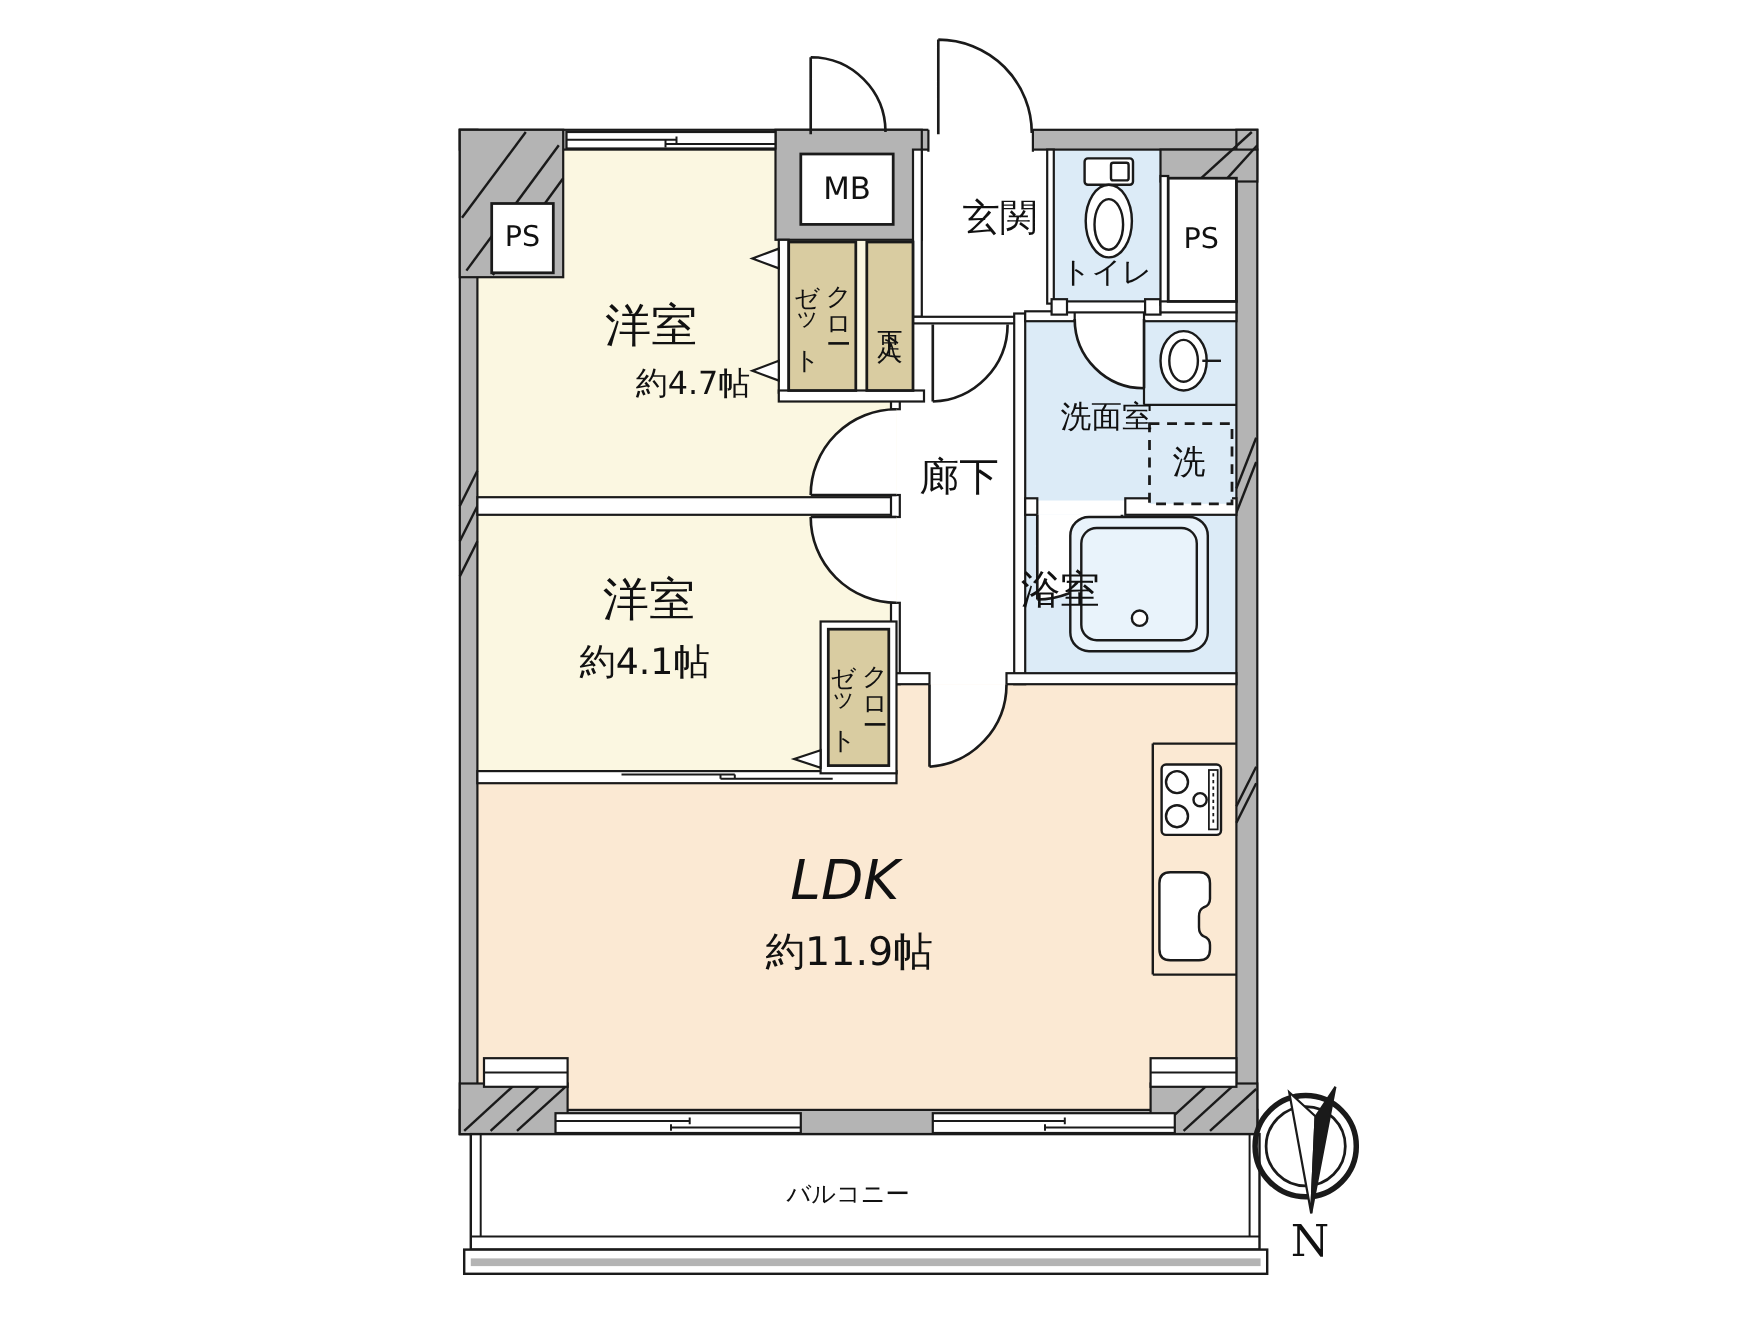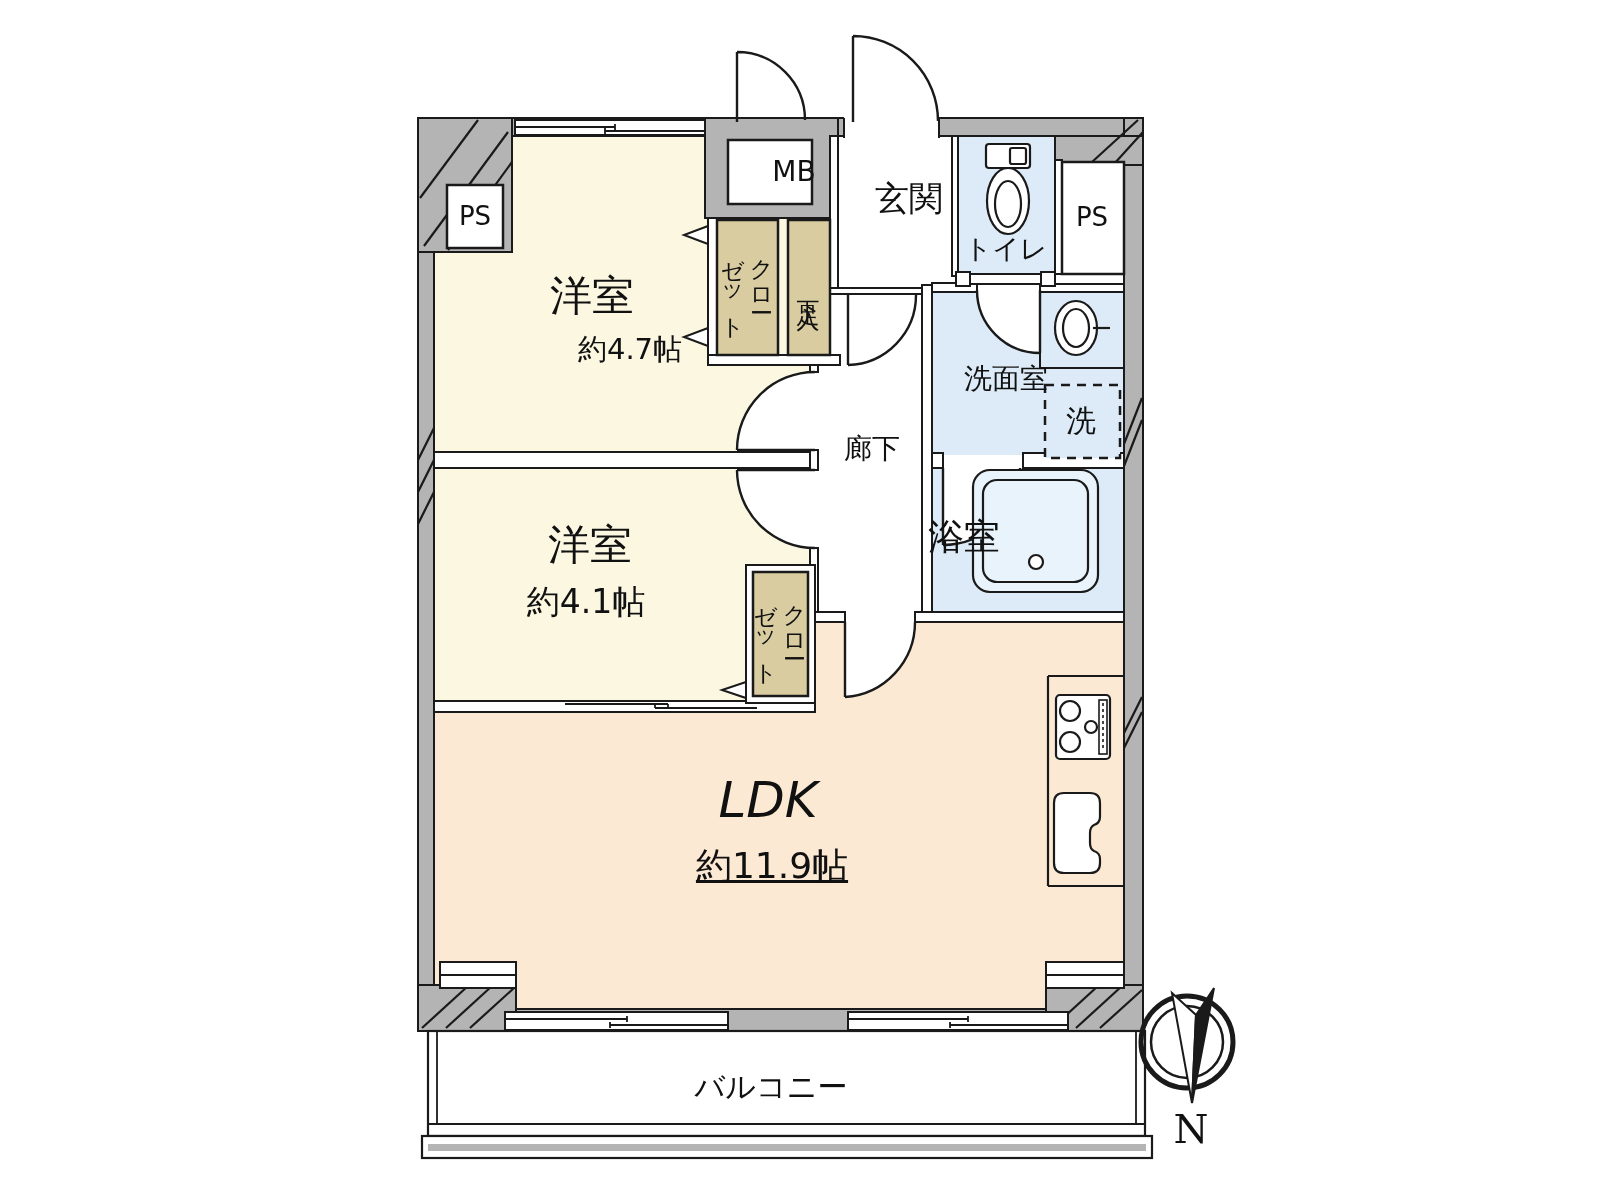--- a/index.html
+++ b/index.html
@@ -225,30 +225,30 @@
   </g>
 </svg>
 
 <div class="lbl" style="left:592px;top:296px;font-size:42px;">洋室</div>
 <div class="lbl" style="left:588px;top:349px;font-size:29px;margin-left:42px;">約4.7帖</div>
 
 <div class="lbl" style="left:590px;top:545px;font-size:42px;">洋室</div>
 <div class="lbl" style="left:586px;top:601px;font-size:33px;text-align:center;">約4.1帖</div>
 
 <div class="lbl" style="left:768px;top:800px;font-size:50px;font-style:italic;">LDK</div>
-<div class="lbl" style="left:772px;top:866px;font-size:36px;text-decoration:underline;">約11.9帖</div>
+<div class="lbl" style="left:772px;top:866px;font-size:36px;">約11.9帖</div>
 
 <div class="lbl" style="left:895px;top:198px;font-size:34px;margin-left:14px;">玄関</div>
 <div class="lbl" style="left:1006px;top:248px;font-size:27px;text-align:center;">トイレ</div>
 <div class="lbl" style="left:1006px;top:379px;font-size:28px;">洗面室</div>
 <div class="lbl" style="left:964px;top:537px;font-size:36px;">浴室</div>
-<div class="lbl" style="left:872px;top:449px;font-size:28px;">廊下</div>
-<div class="lbl" style="left:771px;top:1087px;font-size:30px;">バルコニー</div>
-
-<div class="lbl" style="left:794px;top:172px;font-size:28px;">MB</div>
+<div class="lbl" style="left:872px;top:434px;font-size:36px;">廊下</div>
+<div class="lbl" style="left:771px;top:1087px;font-size:22px;">バルコニー</div>
+
+<div class="lbl" style="left:770px;top:172px;font-size:28px;">MB</div>
 <div class="lbl" style="left:475px;top:216px;font-size:26px;">PS</div>
 <div class="lbl" style="left:1092px;top:217px;font-size:26px;">PS</div>
 <div class="lbl" style="left:1081px;top:421px;font-size:30px;">洗</div>
 
 <div class="lbl vcols" style="left:747px;top:287px;font-size:23px;">
   <span class="vtext">ゼット</span>
   <span class="vtext">クロー</span>
 </div>
 <div class="lbl vtext" style="left:808px;top:287px;font-size:23px;">下足入</div>
 <div class="lbl vcols" style="left:780px;top:633px;font-size:23px;">

